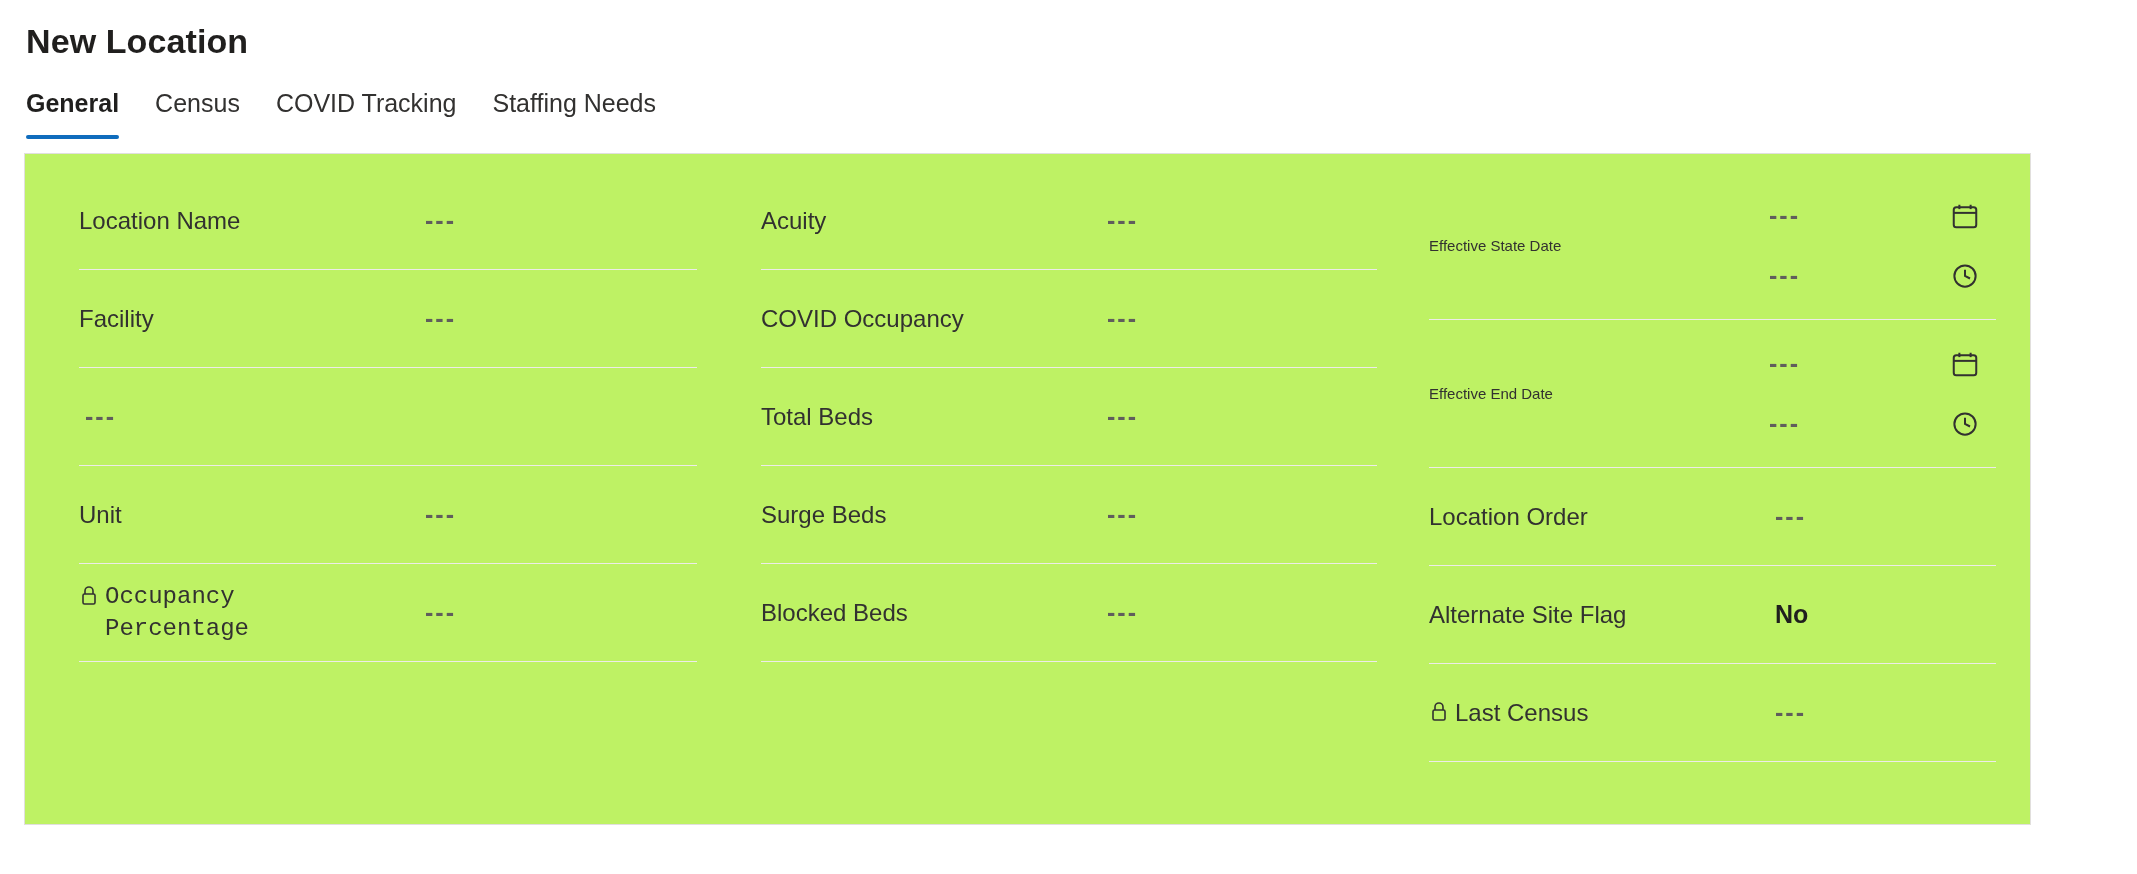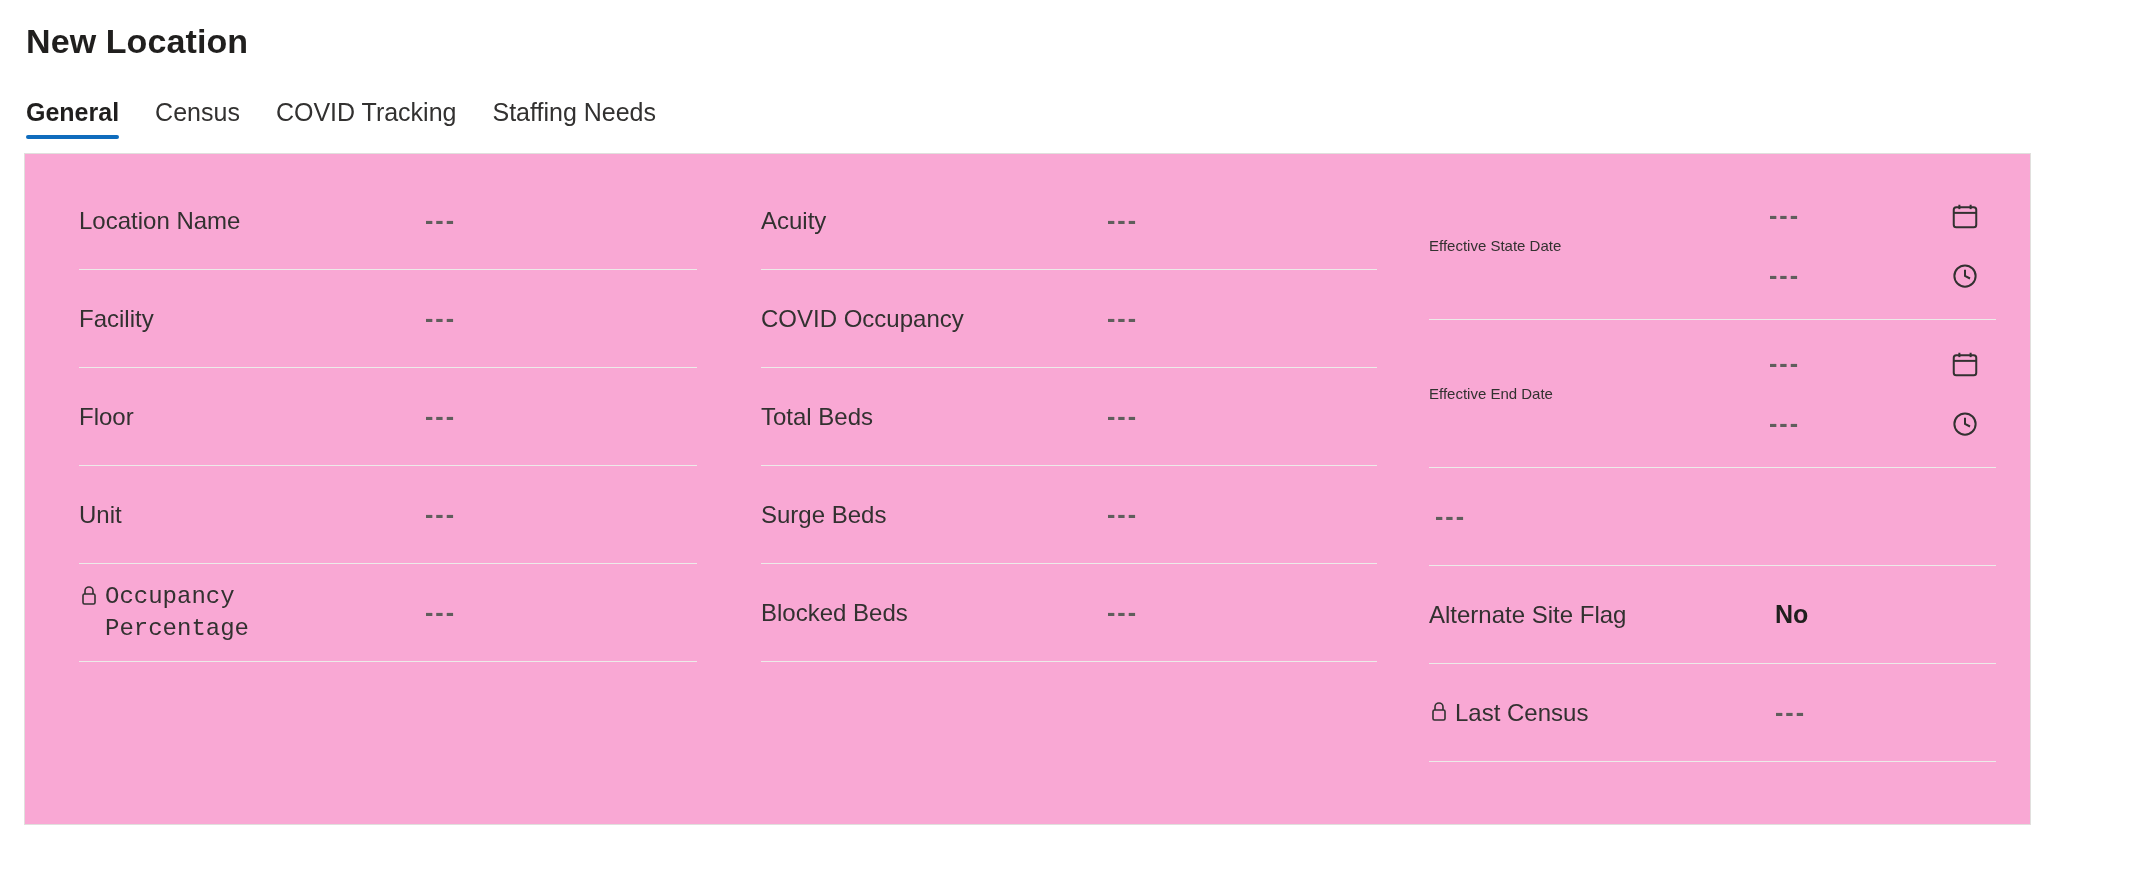--- a/index.html
+++ b/index.html
@@ -22,21 +22,20 @@
   }
   .page-title {
     font-size: 34px;
     font-weight: bold;
     color: #201f1e;
     letter-spacing: 0.1px;
     margin: 4px 0 0 2px;
   }
   .tabs {
     display: flex;
-    align-items: flex-end;
     gap: 36px;
     margin-top: 28px;
     padding-left: 2px;
     height: 50px;
   }
   .tab {
     position: relative;
     font-size: 25px;
     color: #323130;
     padding-bottom: 12px;
@@ -53,21 +52,21 @@
     left: 0;
     right: 0;
     bottom: 0;
     height: 4px;
     background: #0f6cbd;
     border-radius: 2px;
   }
   .card {
     margin-top: 14px;
     border: 1px solid #e1dfdd;
-    background: #f9a8d4;
+    background: #bef264;
     height: 672px;
     box-sizing: border-box;
     display: flex;
     padding: 18px 0 0 0;
   }
   .col {
     box-sizing: border-box;
   }
   .col-1 { width: 700px; padding: 0 28px 0 54px; }
   .col-2 { width: 660px; padding: 0 8px 0 36px; }
@@ -187,23 +186,20 @@
       </div>
 
       <div class="field">
         <div class="label">
           <span class="label-text">Facility</span>
         </div>
         <div class="value dashes">---</div>
       </div>
 
       <div class="field">
-        <div class="label">
-          <span class="label-text">Floor</span>
-        </div>
         <div class="value dashes">---</div>
       </div>
 
       <div class="field">
         <div class="label">
           <span class="label-text">Unit</span>
         </div>
         <div class="value dashes">---</div>
       </div>
 
@@ -313,20 +309,23 @@
               <svg width="30" height="30" viewBox="0 0 24 24">
                 <circle cx="12" cy="12" r="8.5" fill="none" stroke="#323130" stroke-width="1.6"></circle>
                 <polyline points="12,7 12,12 16,14" fill="none" stroke="#323130" stroke-width="1.6"></polyline>
               </svg>
             </span>
           </div>
         </div>
       </div>
 
       <div class="field">
+        <div class="label">
+          <span class="label-text">Location Order</span>
+        </div>
         <div class="value dashes">---</div>
       </div>
 
       <div class="field">
         <div class="label">
           <span class="label-text">Alternate Site Flag</span>
         </div>
         <div class="value strong">No</div>
       </div>
 

